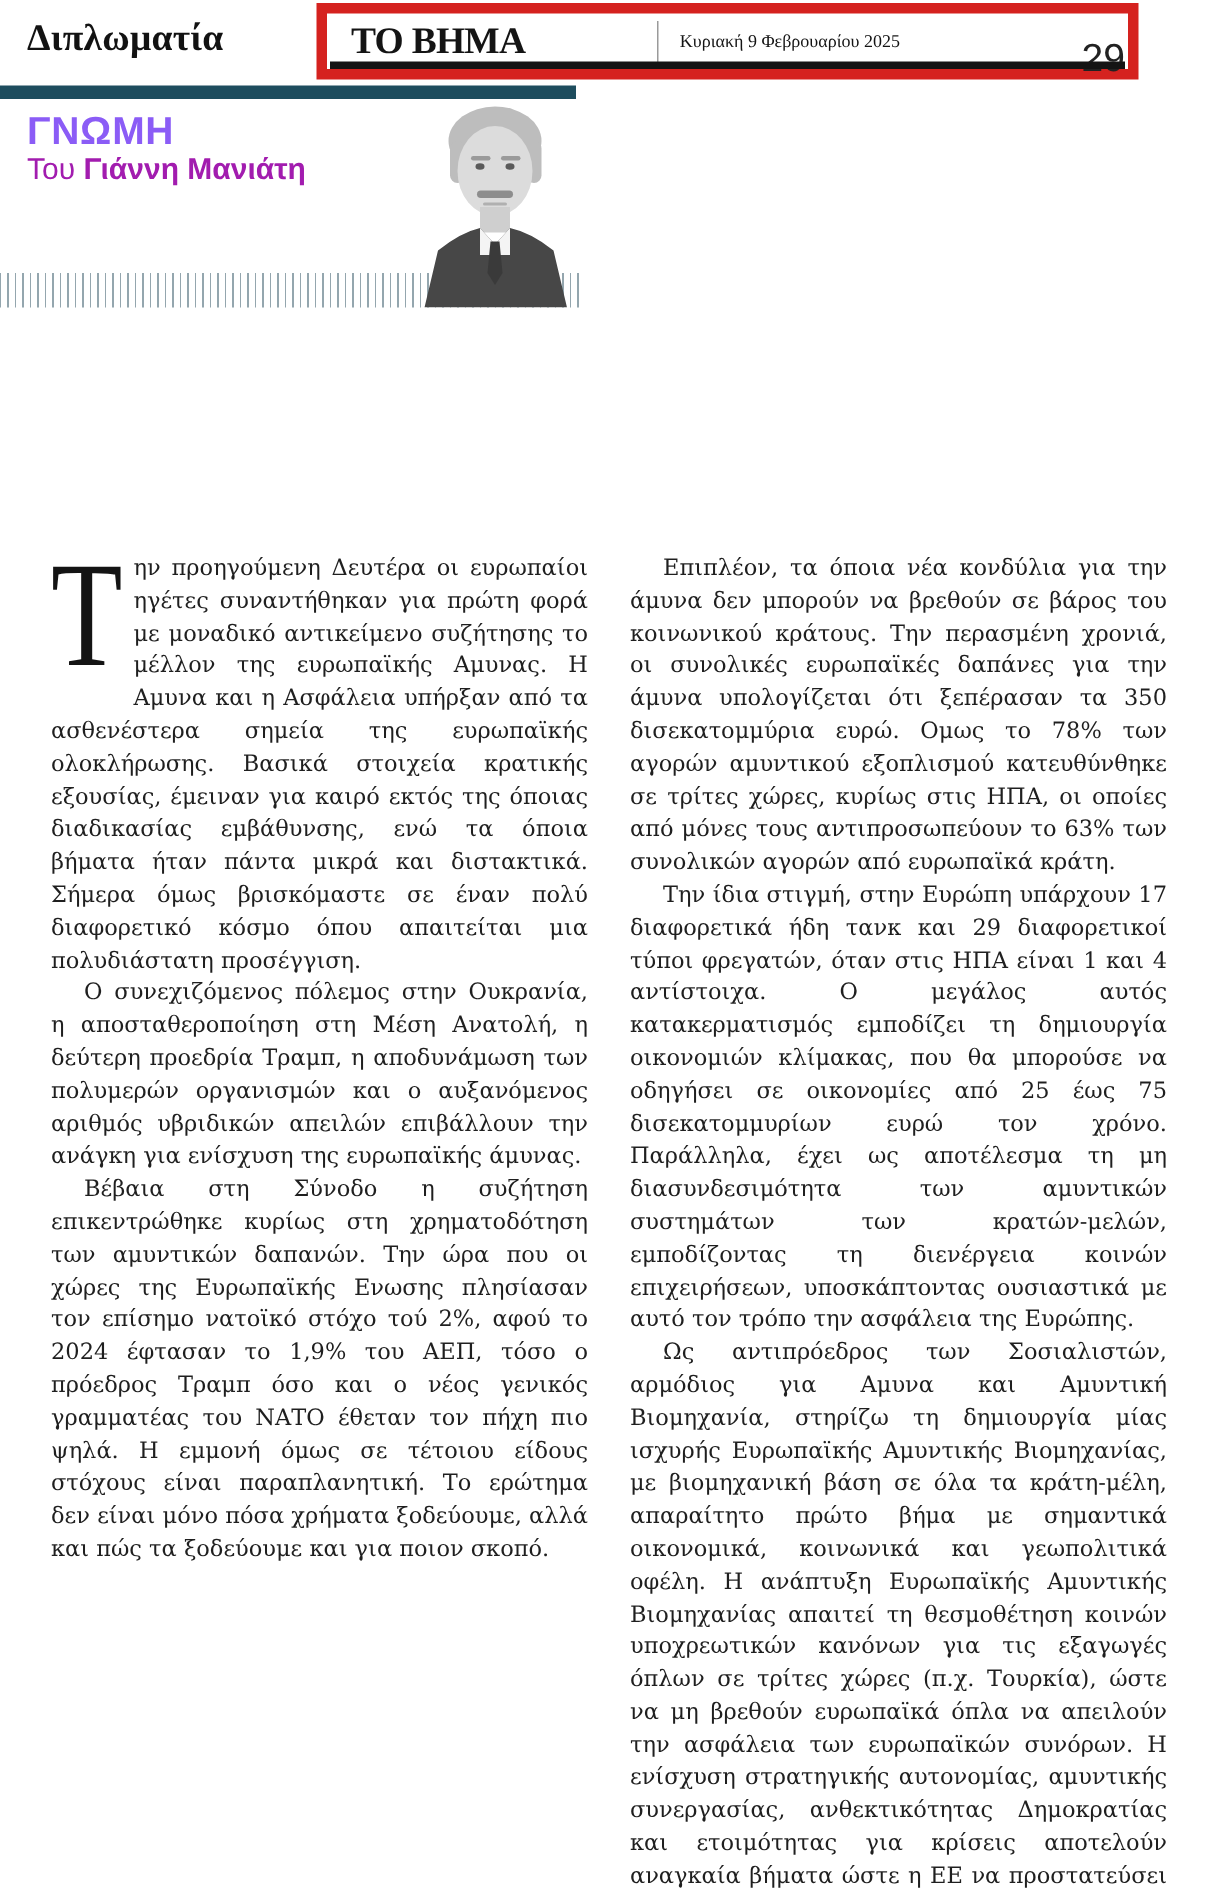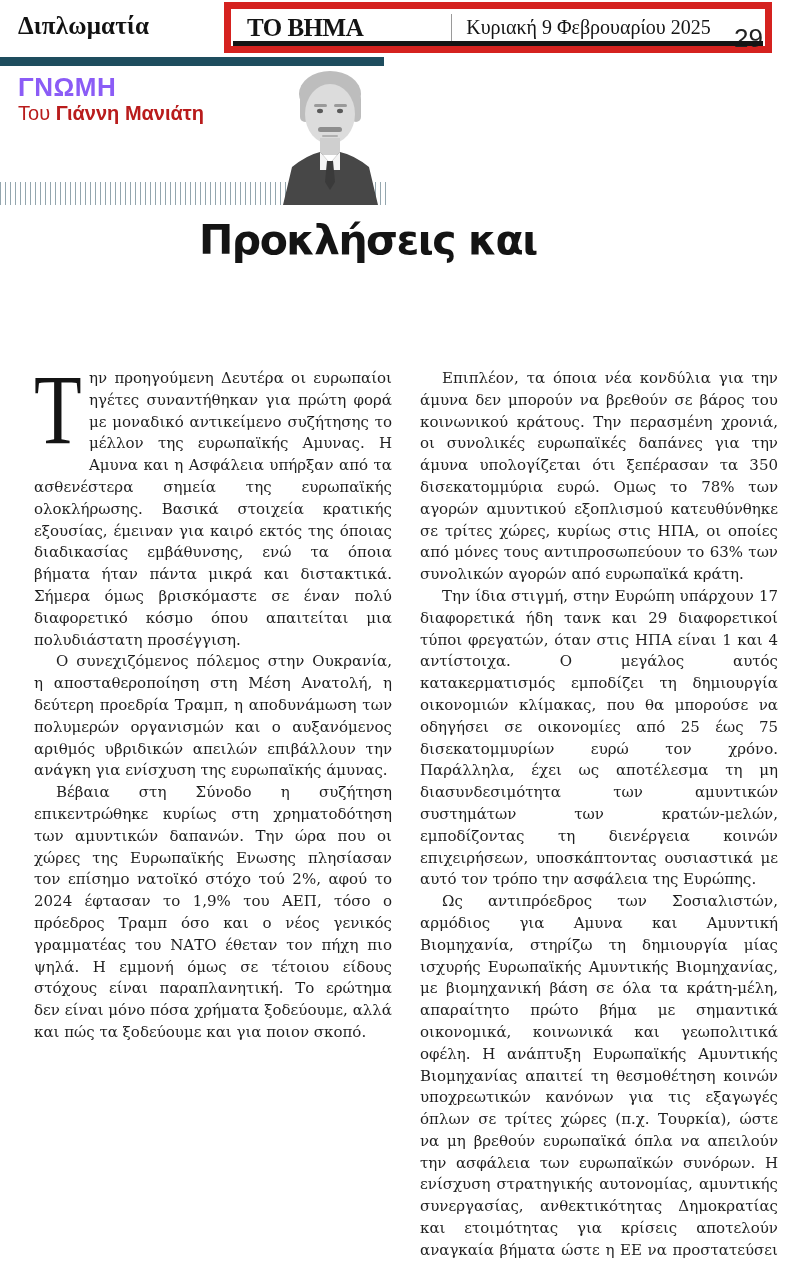--- a/index.html
+++ b/index.html
@@ -8,56 +8,56 @@
     position:relative; width:808px; height:1264px; background:#ffffff;
     font-family:"DejaVu Serif", serif; overflow:hidden;
   }
   
   .section-title {
     position:absolute; left:18px; top:12px;
     font-family:"Liberation Serif", serif; font-weight:bold;
     font-size:25px; color:#121212; letter-spacing:0.2px;
   }
   .masthead-box {
-    position:absolute; left:224px; top:2px; width:548px; height:51px;
+    position:absolute; left:211px; top:2px; width:548px; height:51px;
     border:7px solid #d5221f; background:#ffffff;
   }
   .masthead-inner {
     position:relative; width:100%; height:100%;
     display:flex; align-items:center;
   }
   .masthead-logo {
     font-family:"Liberation Serif", serif; font-weight:bold;
     font-size:25px; color:#141414; letter-spacing:-0.5px;
     margin-left:16px; white-space:nowrap;
   }
   .masthead-divider {
     width:1px; height:28px; background:#9a9a9a; margin-left:88px;
   }
   .masthead-date {
-    font-family:"Liberation Serif", serif; font-size:20px; color:#141414;
+    font-family:"Liberation Serif", serif; font-size:12px; color:#141414;
     margin-left:14px; white-space:nowrap;text-align:right;
   }
   .masthead-page {
     font-family:"Liberation Sans", sans-serif; font-size:26px; font-weight:400;
     color:#222; margin-left:auto; margin-right:2px; line-height:1;margin-top:20px;
   }
   .masthead-rule {
     position:absolute; left:2px; right:2px; bottom:0; height:5px; background:#141414;
   }
   
   .kicker-bar { position:absolute; left:0; top:57px; width:384px; height:9px; background:#1e4d5e; }
   .opinion-label {
     position:absolute; left:18px; top:72px;
     font-family:"Liberation Sans", sans-serif; font-weight:bold;
     font-size:26px; color:#8b5cf6; letter-spacing:0.5px;
   }
   .byline {
     position:absolute; left:18px; top:102px;
-    font-family:"Liberation Sans", sans-serif; font-size:20px; color:#b91c1c;
+    font-family:"Liberation Sans", sans-serif; font-size:20px; color:#a21caf;
   }
   .byline b { font-weight:bold; }
   .barcode-strip {
     position:absolute; left:0; top:182px; width:390px; height:23px;
     background:repeating-linear-gradient(to right, #94a6ae 0px, #94a6ae 1px, #ffffff 1px, #ffffff 5px);
   }
   .author-photo { position:absolute; left:273px; top:66px; width:115px; height:139px; }
   
   .article-title {
     position:absolute; left:199px; top:218px;
@@ -118,21 +118,20 @@
       <rect x="45" y="61" width="24" height="5" rx="2.5" fill="#8d8d8d"></rect>
       <rect x="49" y="69" width="16" height="2" rx="1" fill="#b0b0b0"></rect>
       <rect x="47" y="72" width="20" height="17" fill="#cfcfcf"></rect>
       <path d="M10 139 L19 101 Q34 89 47 86 L57 97 L67 86 Q81 89 96 101 L105 139 Z" fill="#474747"></path>
       <path d="M47 86 L57 97 L67 86 L67 104 L47 104 Z" fill="#f4f4f4"></path>
       <path d="M54 95 L60 95 L62 116 L57 124 L52 116 Z" fill="#3a3a3a"></path>
     </svg>
   </div>
 
   <div class="article-title">
-    <div>Προκλήσεις και</div>
   </div>
 
   <div class="col col-left">
     <p class="first"><span class="dropcap">Τ</span><span>ην προηγούμενη Δευτέρα οι ευρωπαίοι ηγέτες συναντήθηκαν για πρώτη φορά με μοναδικό αντικείμενο συζήτησης το μέλλον της ευρωπαϊκής Αμυνας. Η Αμυνα και η Ασφάλεια υπήρξαν από τα ασθενέστερα σημεία της ευρωπαϊκής ολοκλήρωσης. Βασικά στοιχεία κρατικής εξουσίας, έμειναν για καιρό εκτός της όποιας διαδικασίας εμβάθυνσης, ενώ τα όποια βήματα ήταν πάντα μικρά και διστακτικά. Σήμερα όμως βρισκόμαστε σε έναν πολύ διαφορετικό κόσμο όπου απαιτείται μια πολυδιάστατη προσέγγιση.</span></p>
     <div>
         <p>Ο συνεχιζόμενος πόλεμος στην Ουκρανία, η αποσταθεροποίηση στη Μέση Ανατολή, η δεύτερη προεδρία Τραμπ, η αποδυνάμωση των πολυμερών οργανισμών και ο αυξανόμενος αριθμός υβριδικών απειλών επιβάλλουν την ανάγκη για ενίσχυση της ευρωπαϊκής άμυνας.</p>
         <p>Βέβαια στη Σύνοδο η συζήτηση επικεντρώθηκε κυρίως στη χρηματοδότηση των αμυντικών δαπανών. Την ώρα που οι χώρες της Ευρωπαϊκής Ενωσης πλησίασαν τον επίσημο νατοϊκό στόχο τού 2%, αφού το 2024 έφτασαν το 1,9% του ΑΕΠ, τόσο ο πρόεδρος Τραμπ όσο και ο νέος γενικός γραμματέας του ΝΑΤΟ έθεταν τον πήχη πιο ψηλά. Η εμμονή όμως σε τέτοιου είδους στόχους είναι παραπλανητική. Το ερώτημα δεν είναι μόνο πόσα χρήματα ξοδεύουμε, αλλά και πώς τα ξοδεύουμε και για ποιον σκοπό.</p>
       </div>
   </div>
 

